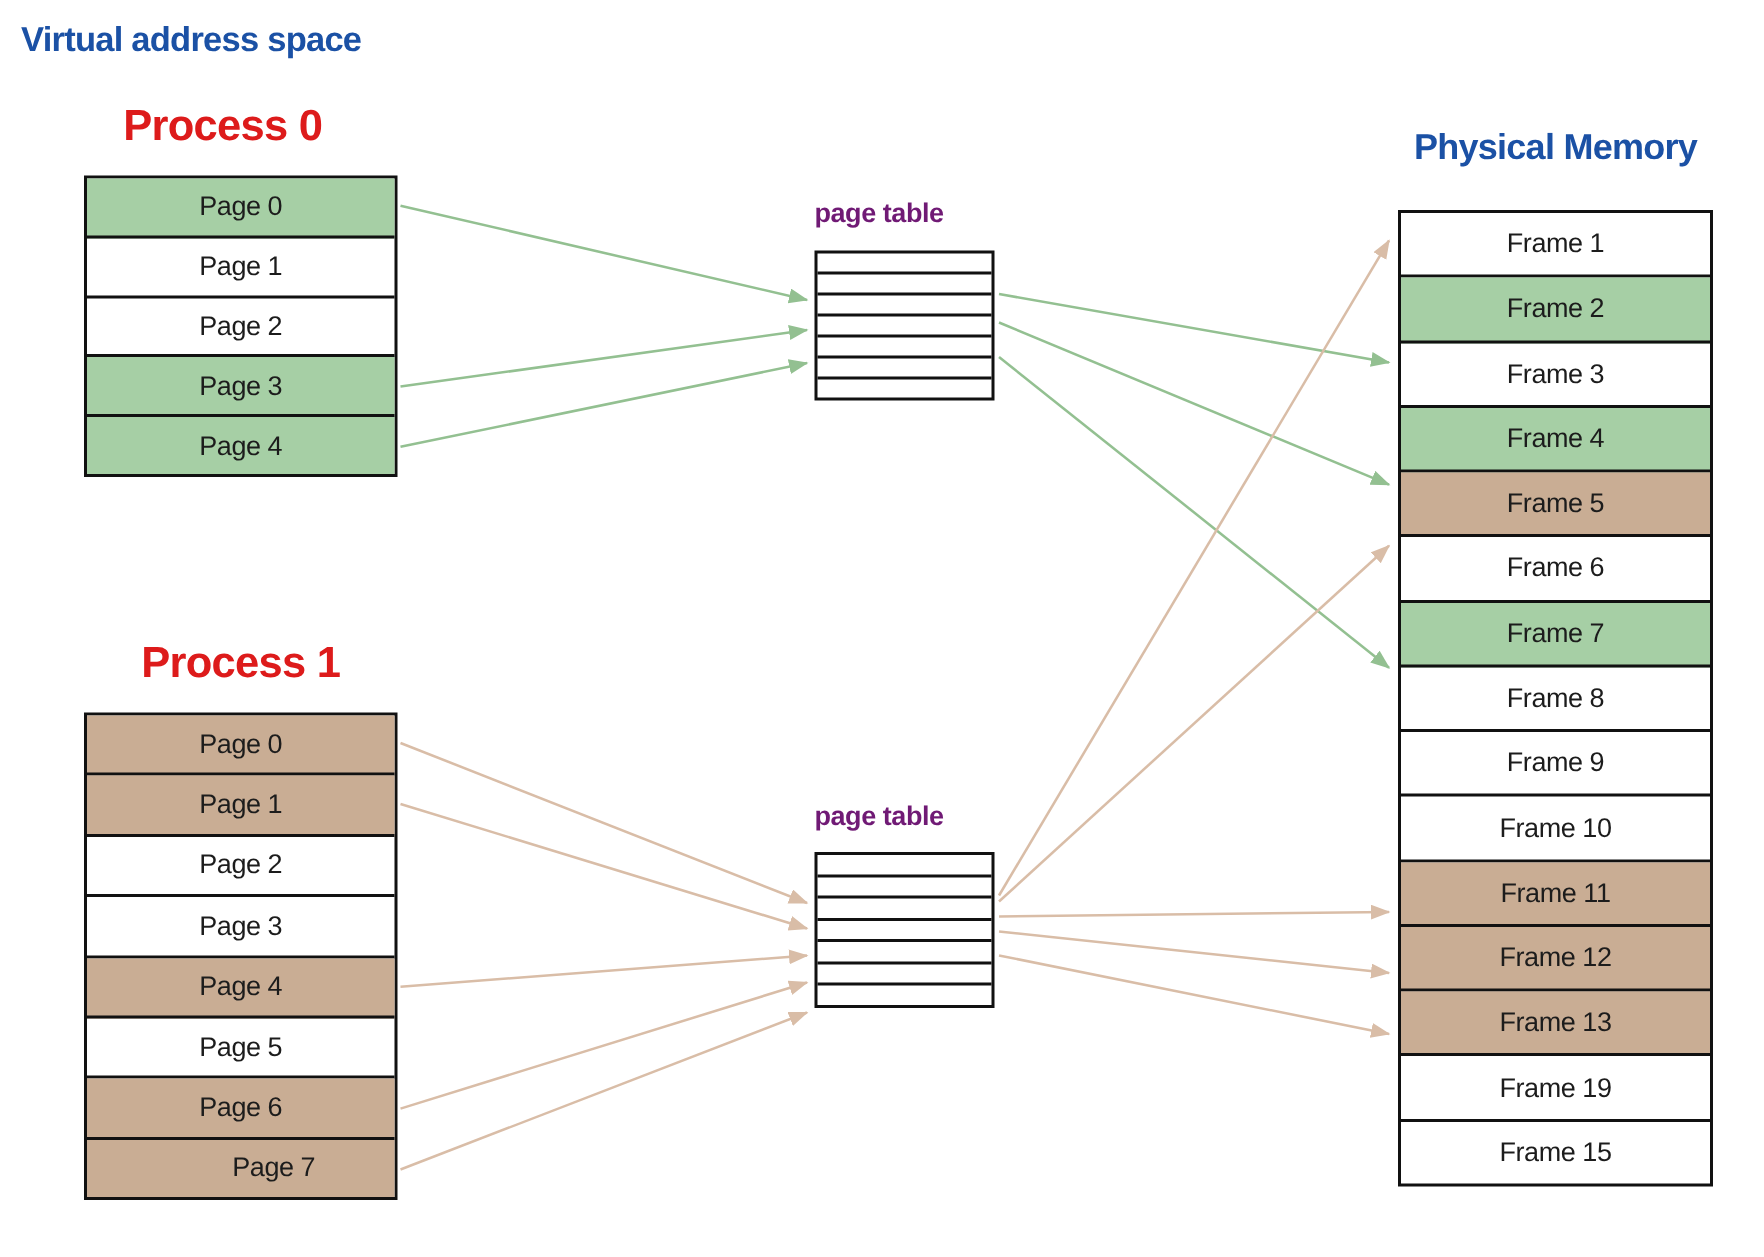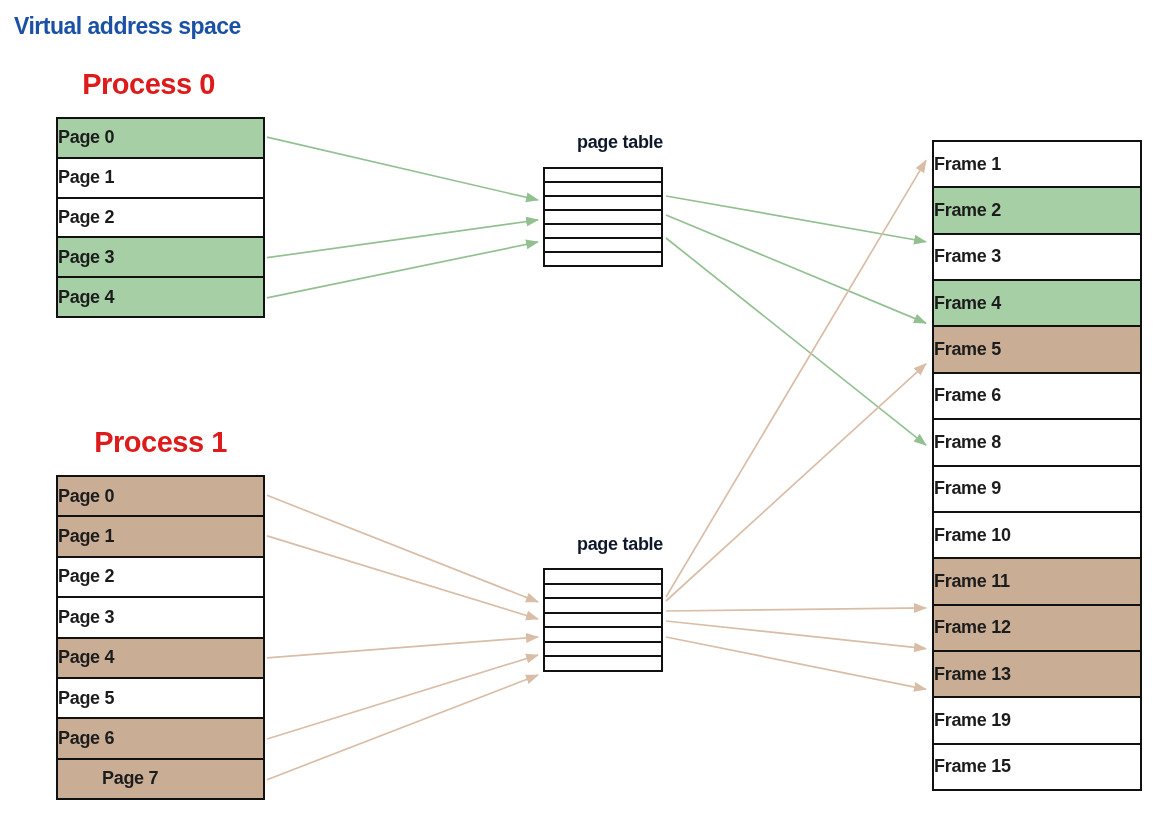--- a/index.html
+++ b/index.html
@@ -5,29 +5,29 @@
   html,body{margin:0;padding:0;background:#ffffff;}
   #canvas{
     position:relative;width:1176px;height:838px;background:#ffffff;overflow:hidden;
     font-family:"Liberation Sans","DejaVu Sans",sans-serif;
   }
   .abs{position:absolute;}
   .heading{font-weight:bold;letter-spacing:-0.5px;white-space:nowrap;}
   .h-main{font-size:23px;}
   .h-proc{font-size:29px;text-align:center;}
   .h-mem{font-size:24px;text-align:center;}
-  .pt-label{font-size:18px;font-weight:bold;color:#0f172a;text-align:right;letter-spacing:-0.3px;}
+  .pt-label{font-size:18px;font-weight:bold;color:#701a75;text-align:left;letter-spacing:-0.3px;}
   .vtable{
     position:absolute;border:2px solid #111;background:#fff;
     display:flex;flex-direction:column;box-sizing:border-box;
   }
   .vtable .row{
-    flex:1;display:flex;align-items:center;justify-content:flex-start;
+    flex:1;display:flex;align-items:center;justify-content:center;
     border-bottom:2px solid #111;
-    font-size:18px;font-weight:bold;color:#1c1c1c;letter-spacing:-0.3px;
+    font-size:18px;font-weight:normal;color:#1c1c1c;letter-spacing:-0.3px;
   }
   .vtable .row:last-child{border-bottom:none;}
   #arrows{position:absolute;left:0;top:0;pointer-events:none;}
 </style>
 </head>
 <body>
 
 <div id="canvas">
 
   <div class="abs heading h-main" style="left: 14px; top: 13px; color: rgb(27, 81, 165);">Virtual address space</div>
@@ -96,39 +96,43 @@
   <div class="vtable" id="pt1-table" style="left:543px;top:568px;width:120px;height:104px;">
       <div class="row"></div>
       <div class="row"></div>
       <div class="row"></div>
       <div class="row"></div>
       <div class="row"></div>
       <div class="row"></div>
       <div class="row"></div>
     </div>
 
+  <div class="abs heading h-mem" style="left: 926px; top: 85px; width: 222px; color: rgb(27, 81, 165);">Physical Memory</div>
 
   <div class="vtable" id="pm-table" style="left:932px;top:140px;width:210px;height:651px;">
       <div class="row">
         <span>Frame 1</span>
       </div>
       <div class="row" style="background: rgb(166, 207, 165);">
         <span>Frame 2</span>
       </div>
       <div class="row">
         <span>Frame 3</span>
       </div>
       <div class="row" style="background: rgb(166, 207, 165);">
         <span>Frame 4</span>
       </div>
       <div class="row" style="background: rgb(201, 173, 148);">
         <span>Frame 5</span>
       </div>
       <div class="row">
         <span>Frame 6</span>
+      </div>
+      <div class="row" style="background: rgb(166, 207, 165);">
+        <span>Frame 7</span>
       </div>
       <div class="row">
         <span>Frame 8</span>
       </div>
       <div class="row">
         <span>Frame 9</span>
       </div>
       <div class="row">
         <span>Frame 10</span>
       </div>

